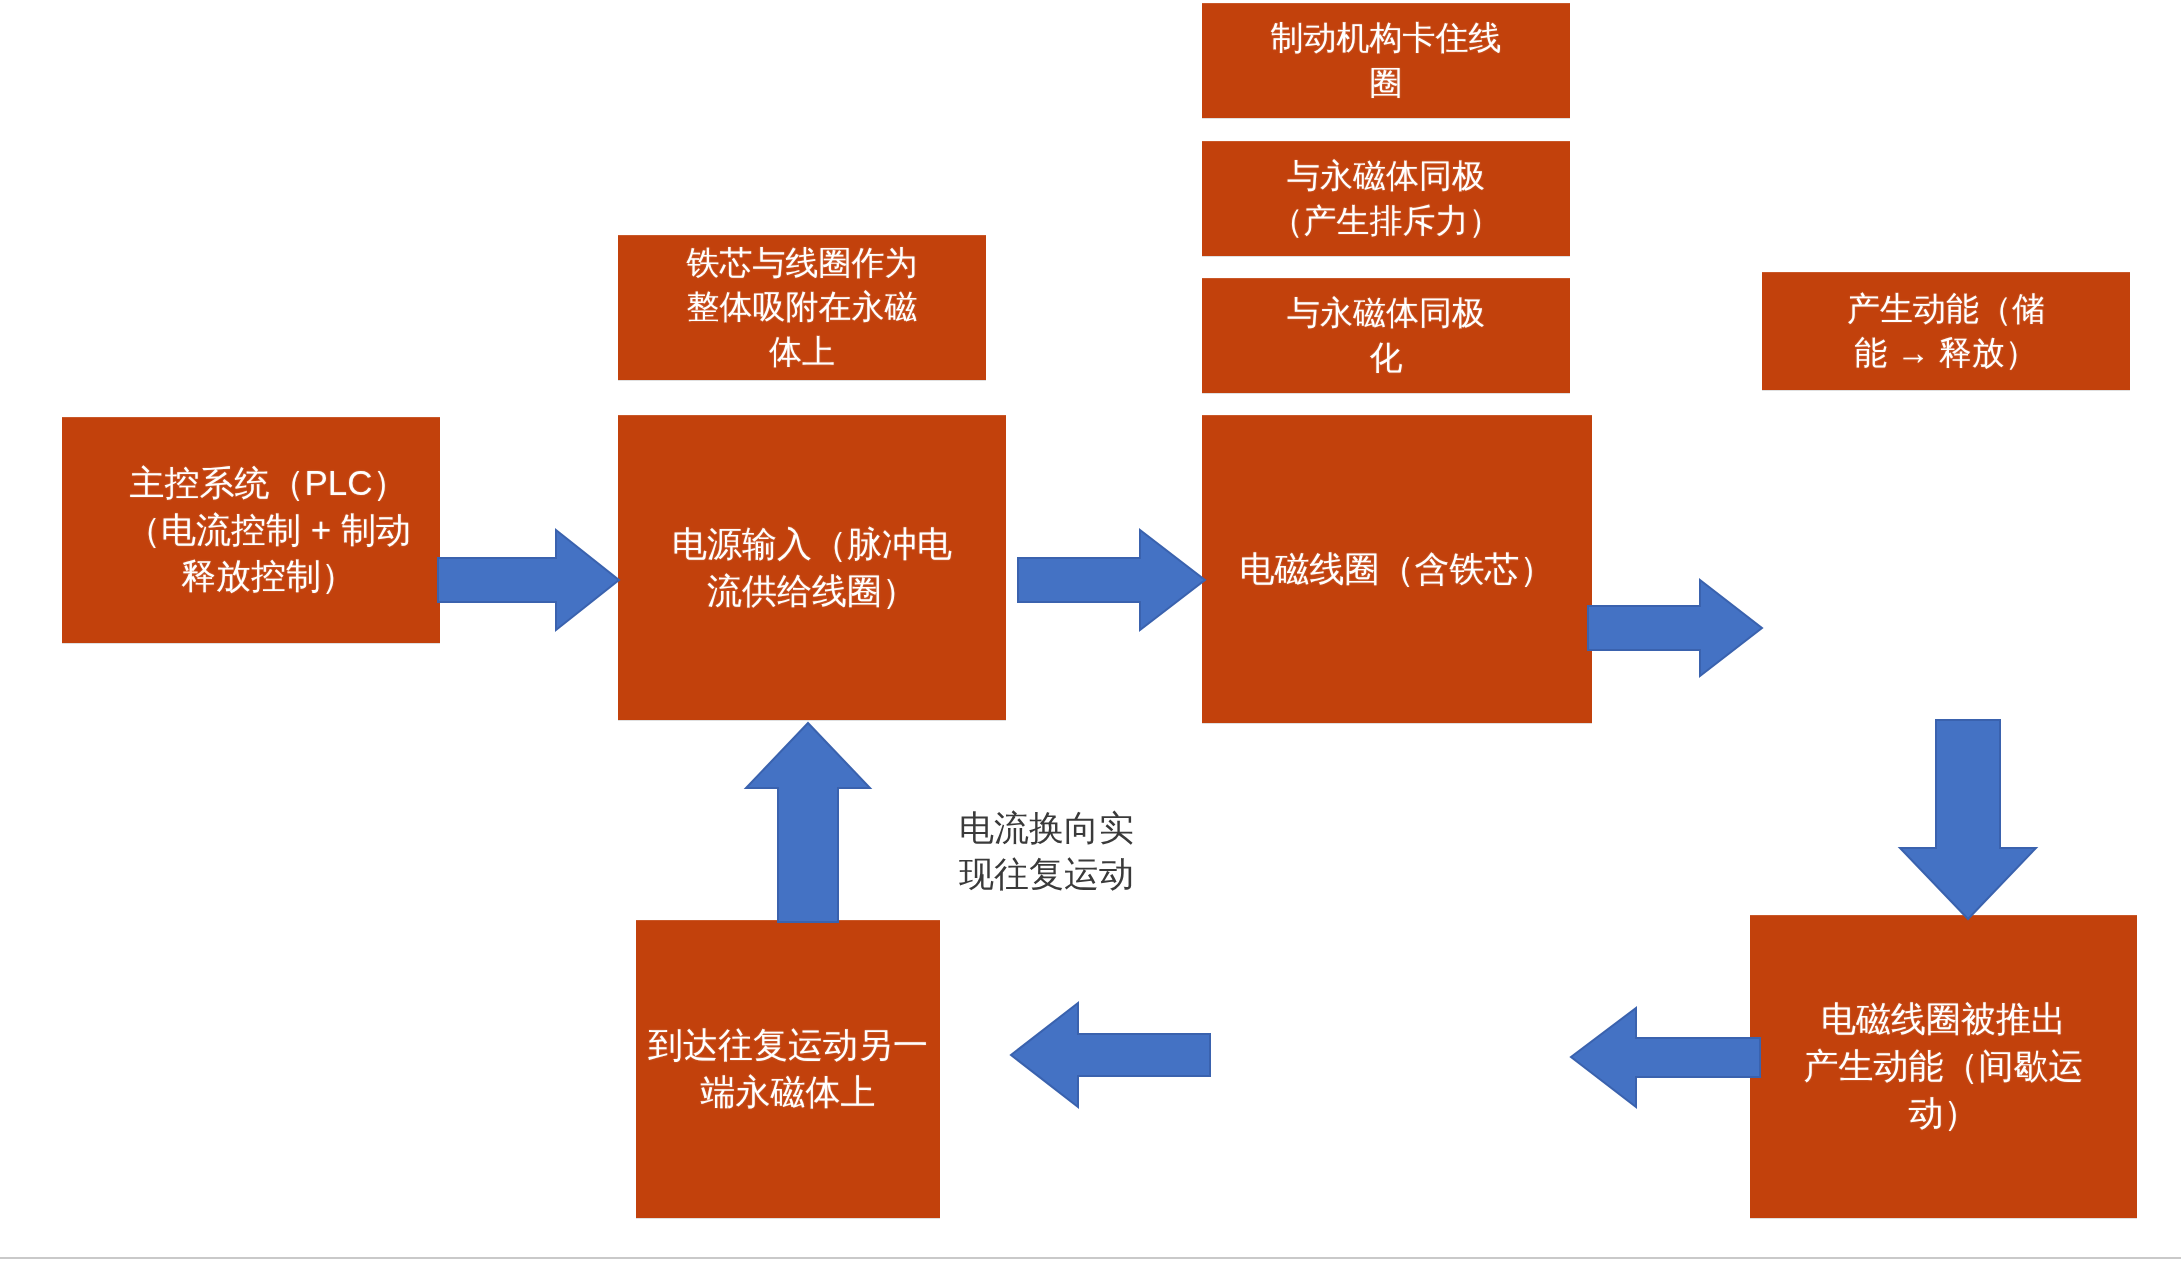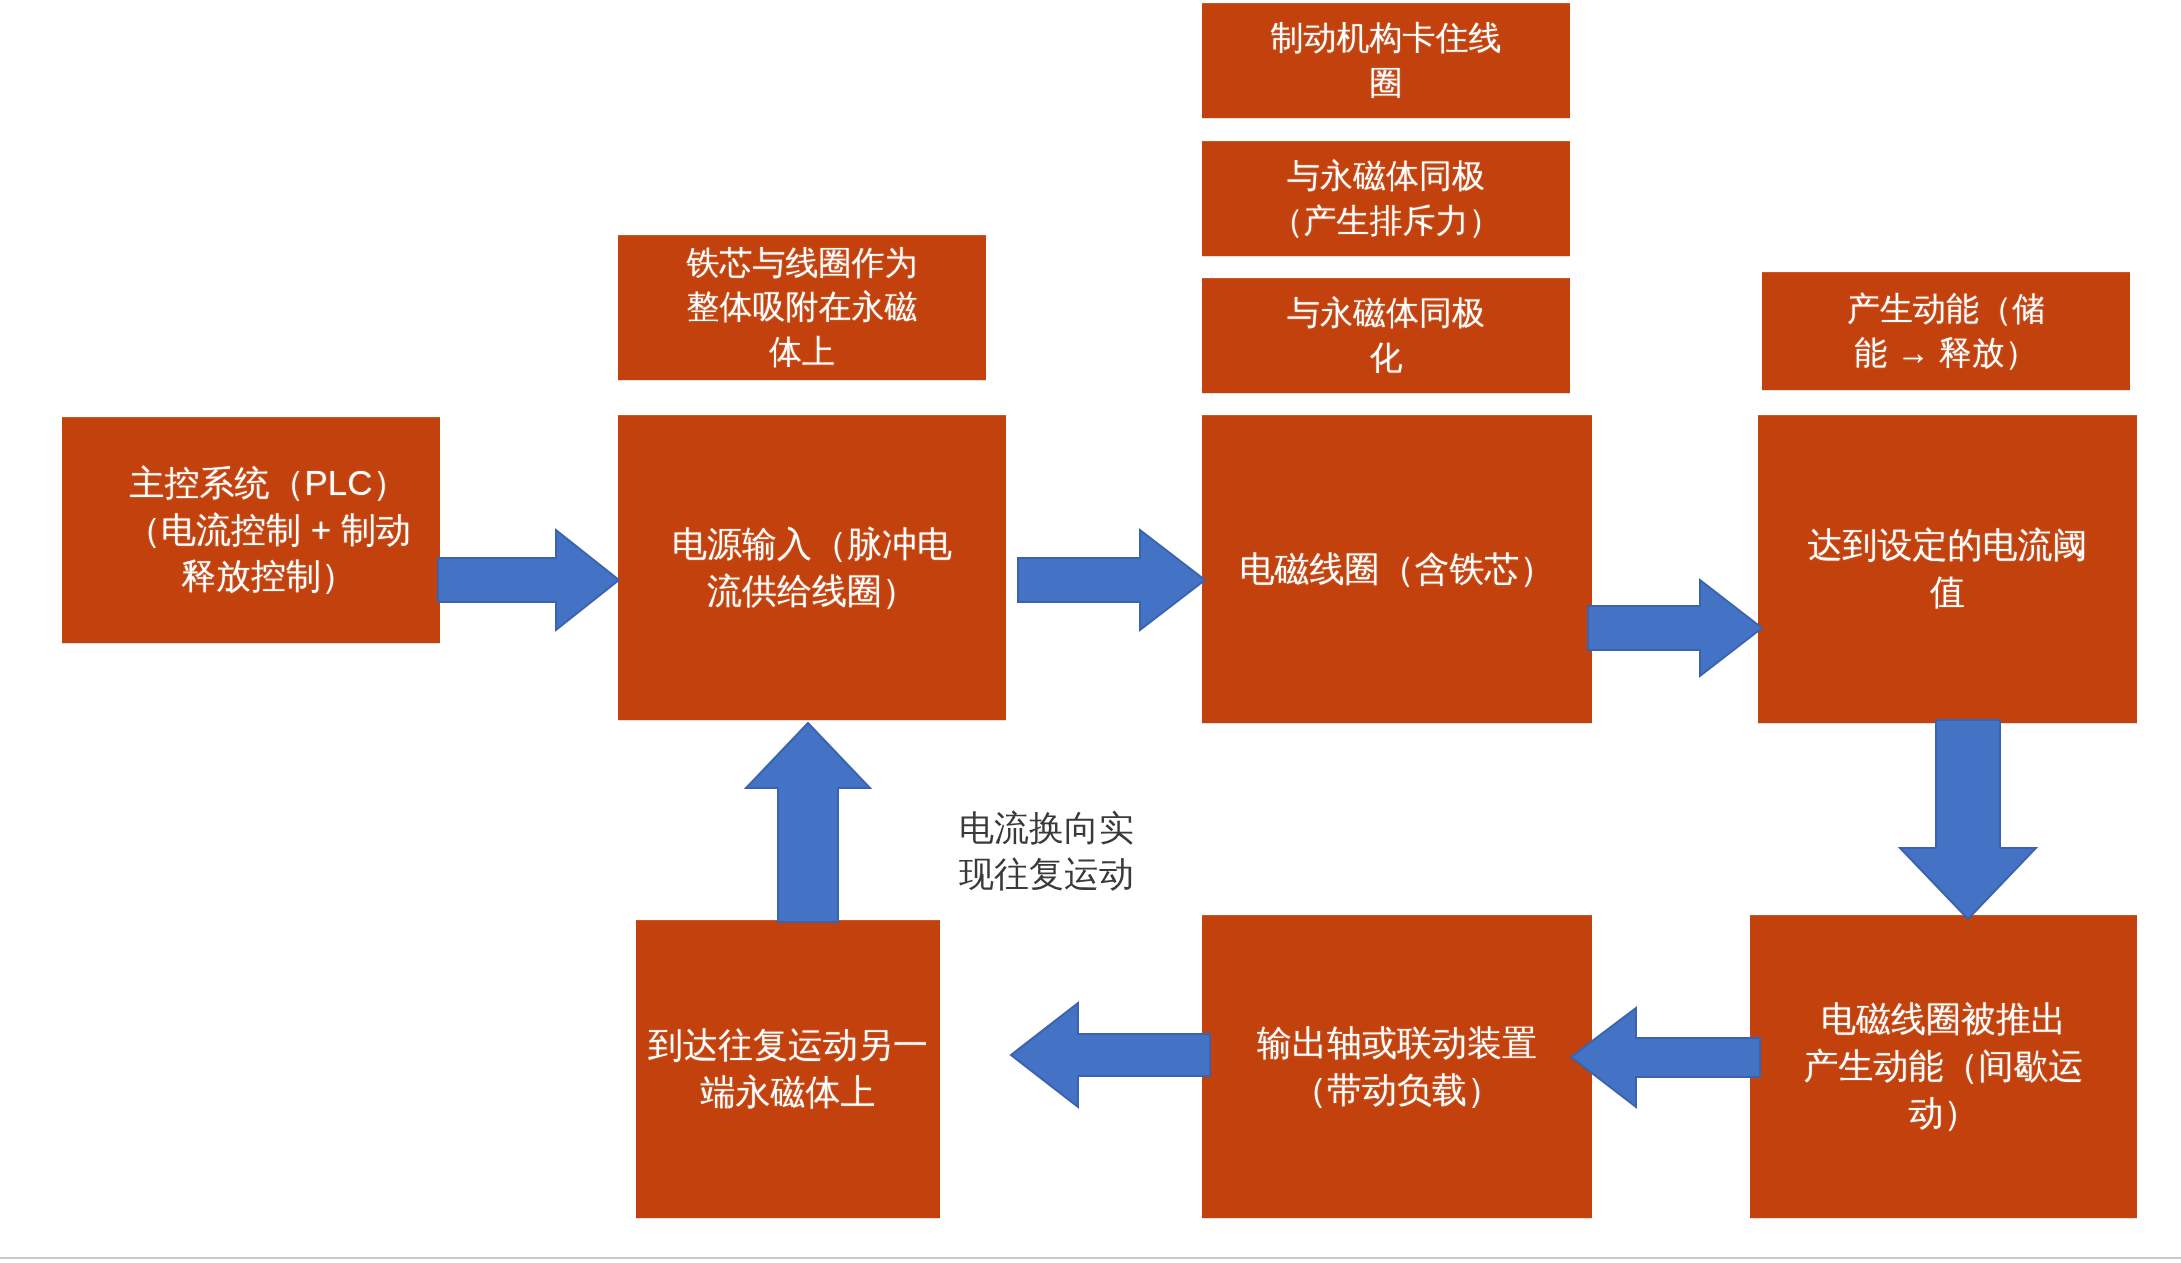--- a/index.html
+++ b/index.html
@@ -86,34 +86,26 @@
 
   <div class="node big" style="left:618px;top:415px;width:388px;height:305px;">
     <span class="txt" style="white-space: pre-line;">电源输入（脉冲电
 流供给线圈）</span>
   </div>
 
   <div class="node big" style="left:1202px;top:415px;width:390px;height:308px;">
     <span class="txt" style="white-space: pre-line;">电磁线圈（含铁芯）</span>
   </div>
 
-  <div class="node big" style="left:1758px;top:415px;width:379px;height:308px;">
-    <span class="txt" style="white-space: pre-line;">达到设定的电流阈
-值</span>
-  </div>
 
   <div class="node big" style="left:636px;top:920px;width:304px;height:298px;">
     <span class="txt" style="white-space: pre-line;">到达往复运动另一
 端永磁体上</span>
   </div>
 
-  <div class="node big" style="left:1202px;top:915px;width:390px;height:303px;">
-    <span class="txt" style="white-space: pre-line;">输出轴或联动装置
-（带动负载）</span>
-  </div>
 
   <div class="node big" style="left:1750px;top:915px;width:387px;height:303px;">
     <span class="txt" style="white-space: pre-line;">电磁线圈被推出
 产生动能（间歇运
 动）</span>
   </div>
 
   <div class="arrow" style="left:438px;top:528px;width:182px;height:104px;">
     <svg viewBox="0 0 182 104" preserveAspectRatio="none">
       <path d="M0,30 L118,30 L118,2 L181,52 L118,102 L118,74 L0,74 Z"></path>

